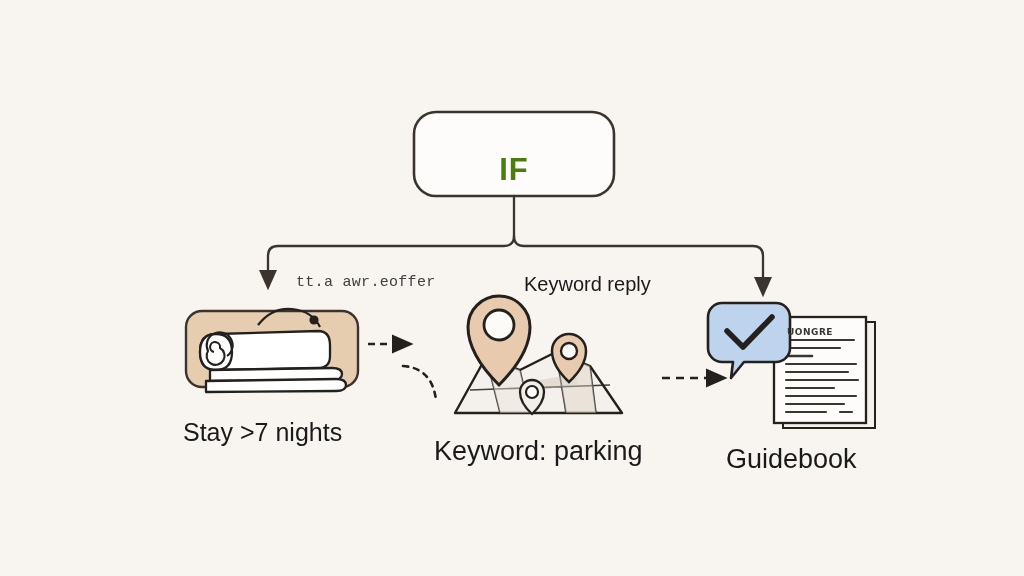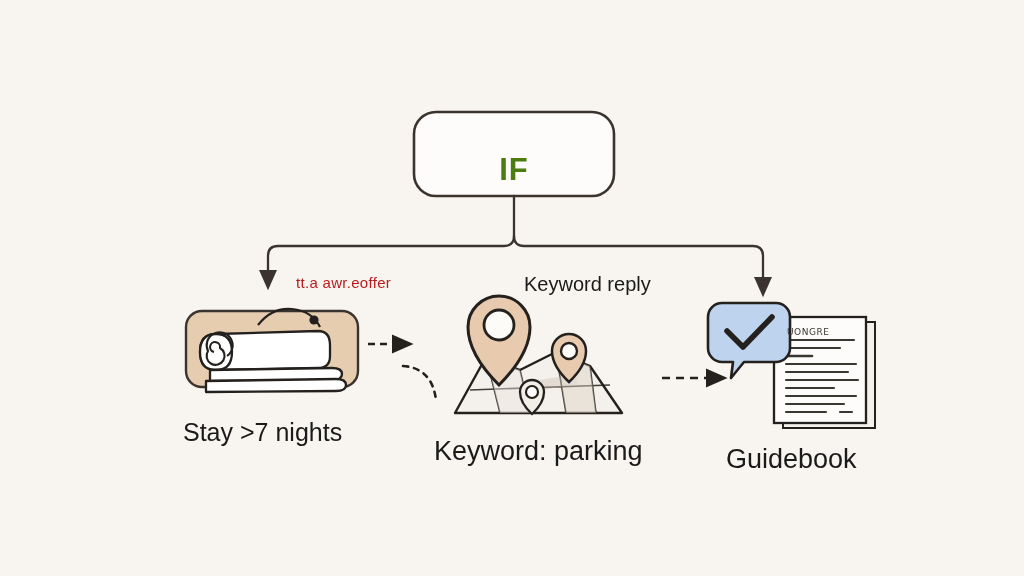--- a/index.html
+++ b/index.html
@@ -25,36 +25,36 @@
     color: #1a1a1a;
     white-space: nowrap;
     font-weight: 400;
   }
   #label-stay   { left: 183px; top: 418px; font-size: 25px; }
   #label-keyword{ left: 434px; top: 436px; font-size: 27px; }
   #label-guide  { left: 726px; top: 444px; font-size: 27px; }
   #label-instant{ left: 524px; top: 273px; font-size: 20px; }
   #label-garbled{
     left: 296px; top: 274px; font-size: 15px;
-    color: #b91c1c; letter-spacing: .3px;
-    font-family: Liberation Sans, sans-serif;
+    color: #404040; letter-spacing: .3px;
+    font-family: Liberation Mono, monospace;
   }
   #if-text {
     position: absolute;
     left: 414px; top: 112px;
     width: 200px; height: 84px;
     display: flex; align-items: center; justify-content: center;
     font-size: 31px; font-weight: bold; color: #4d7c0f;
     letter-spacing: 1px;
     margin-top: 16px;
   }
   #doc-head {
     position: absolute;
     left: 787px; top: 327px;
-    font-size: 9px; font-weight: normal; color: #3a3632;
+    font-size: 9px; font-weight: bold; color: #3a3632;
     letter-spacing: .5px;
     font-family: "DejaVu Sans", sans-serif;
     text-align: right;
   }
 </style>
 </head>
 <body>
 
 <svg id="canvas" viewBox="0 0 1024 576">
   <defs>

